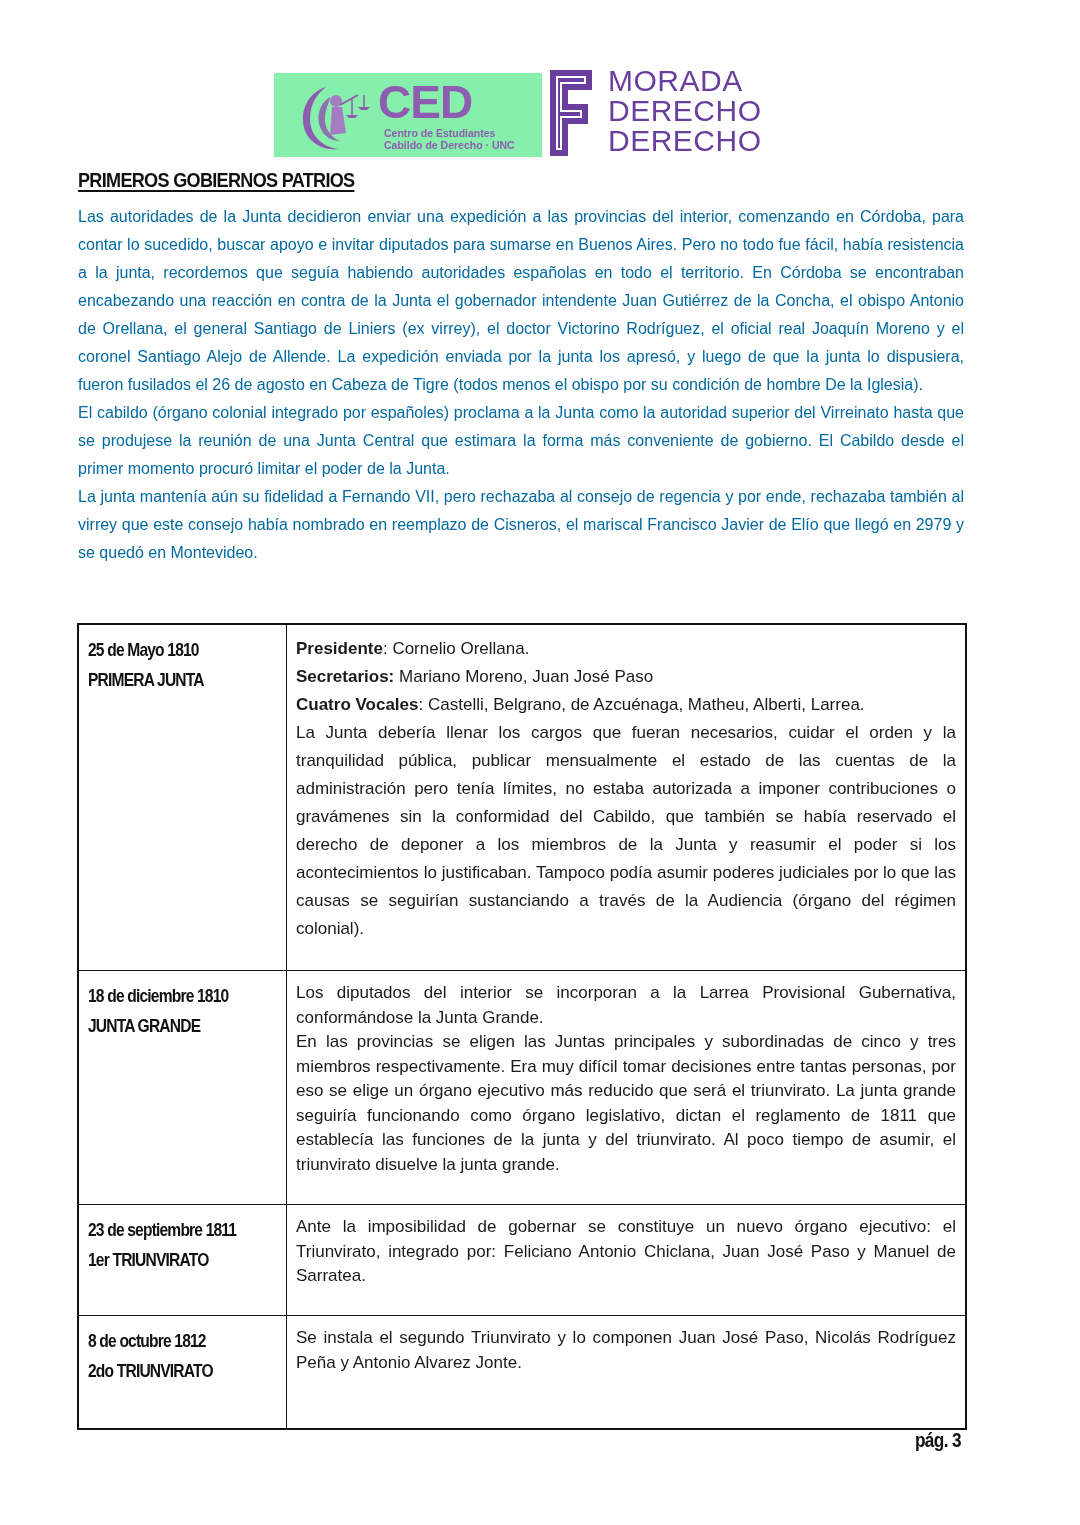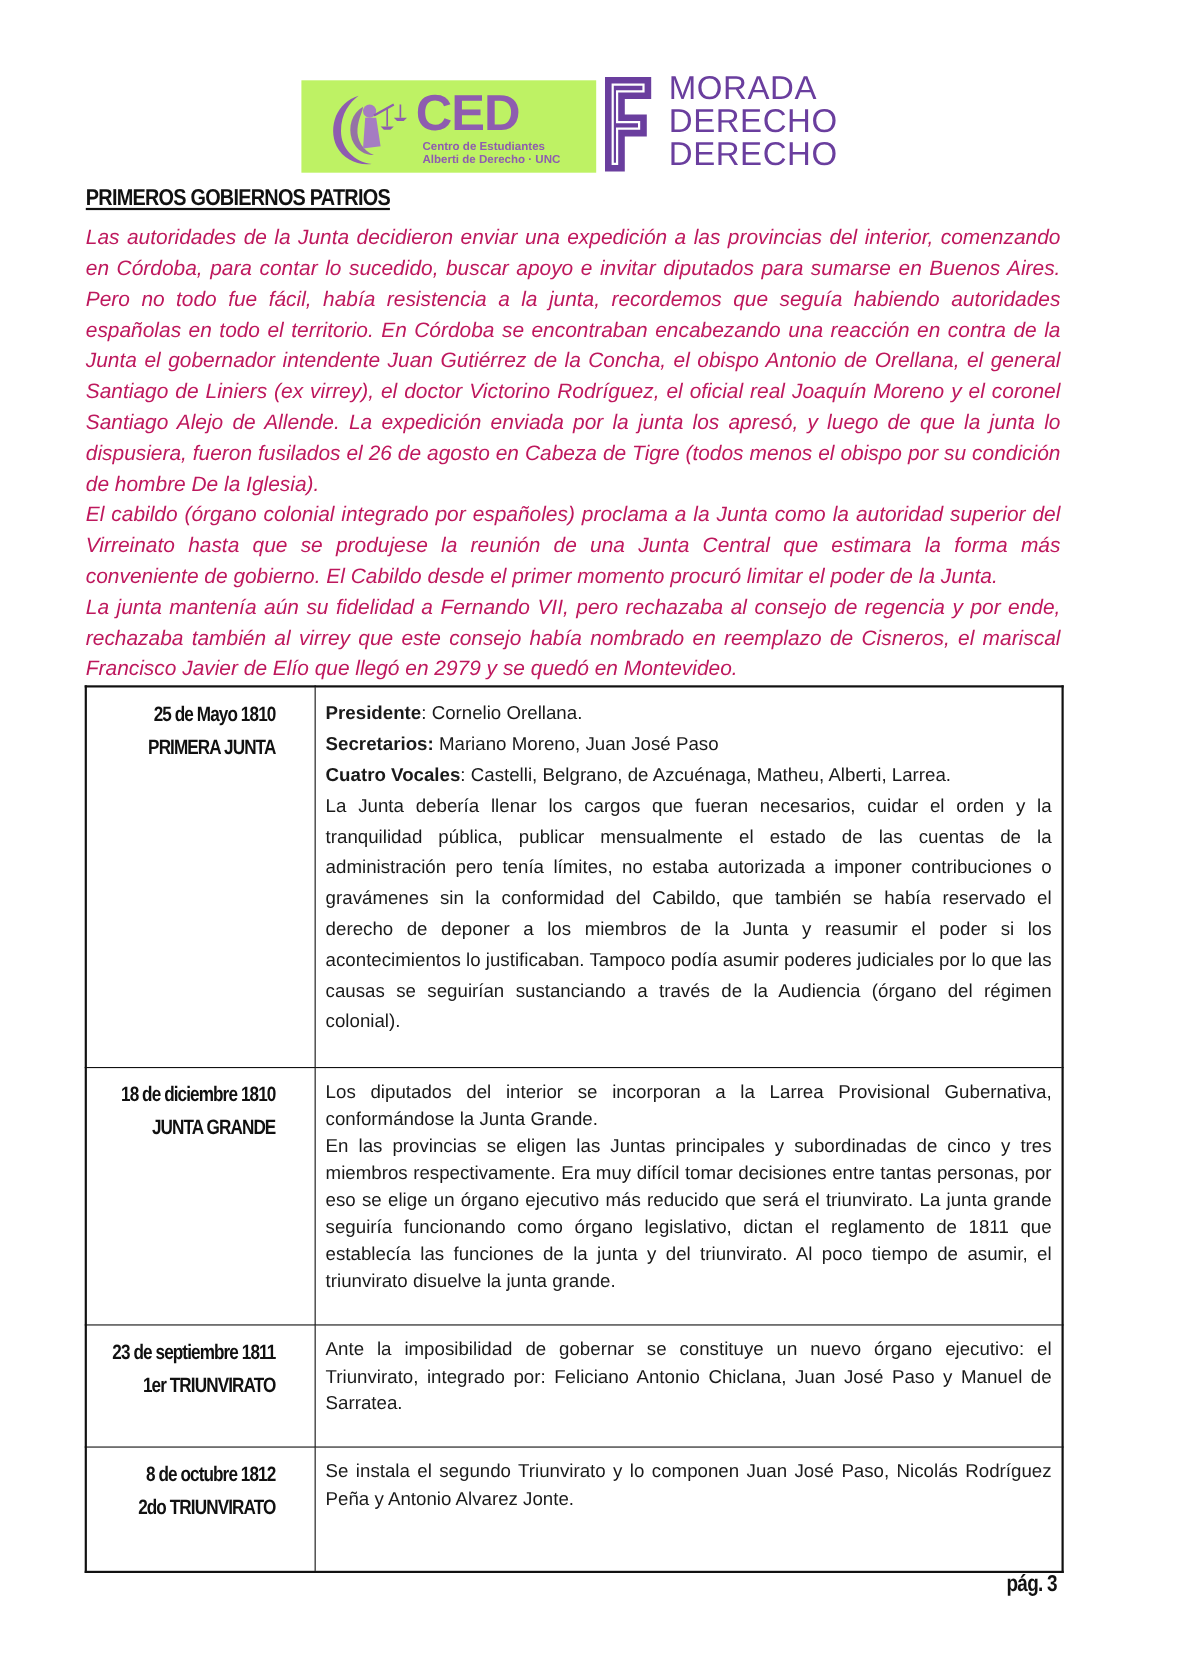--- a/index.html
+++ b/index.html
@@ -1,41 +1,41 @@
 <!DOCTYPE html>
 <html><head>
 <meta charset="utf-8">
 <style>
   html, body { margin: 0; padding: 0; background: #ffffff; }
   body { width: 1080px; height: 1525px; position: relative; overflow: hidden;
          font-family: "Liberation Sans", sans-serif; color: #1a1a1a; }
 
   .header { position: absolute; top: 66px; left: 274px; width: 500px; height: 94px; }
-  .ced-logo { position: absolute; left: 0; top: 7px; width: 268px; height: 84px; background: #bef264; }
+  .ced-logo { position: absolute; left: 0; top: 7px; width: 268px; height: 84px; background: #86efac; }
   .ced-emblem { position: absolute; left: 22px; top: 8px; width: 80px; height: 72px; }
   .ced-text { position: absolute; left: 104px; top: 6px; font-family: "Liberation Sans", sans-serif;
               font-weight: 700; font-size: 46px; letter-spacing: -1px; color: #8e5cb0; line-height: 46px; }
   .ced-sub { position: absolute; left: 110px; top: 54px; font-size: 10.5px; color: #8e5cb0; line-height: 12px; font-weight: 700; }
   .fm-logo { position: absolute; left: 274px; top: 0; width: 226px; height: 94px; }
   .fm-mark { position: absolute; left: 0; top: 2px; width: 46px; height: 90px; }
   .fm-text { position: absolute; left: 60px; top: 0; color: #6a3e9e; font-size: 30px; line-height: 30px;
              font-family: "Liberation Sans", sans-serif; letter-spacing: 0.5px; }
 
   .doc-title { position: absolute; left: 78px; top: 168px; font-family: "Liberation Sans", sans-serif;
                font-weight: 700; font-size: 21px; letter-spacing: -0.8px; transform: scaleX(0.86); transform-origin: left;
                text-decoration: underline; text-decoration-thickness: 2px; text-underline-offset: 3px; color: #111; }
 
-  .intro { position: absolute; left: 78px; top: 203px; width: 886px; font-size: 19px; line-height: 28px;
-           text-align: justify; color: #be185d; font-style: italic; }
+  .intro { position: absolute; left: 78px; top: 203px; width: 886px; font-size: 16px; line-height: 28px;
+           text-align: justify; color: #0369a1; }
   .intro p { margin: 0; }
 
   table.timeline { position: absolute; left: 77px; top: 623px; width: 890px; border-collapse: collapse;
                    border: 2px solid #111; }
   table.timeline td { border: 1.5px solid #111; vertical-align: top; padding: 0; }
-  td.date-cell { width: 198px; padding: 10px 0 0 9px !important; text-align: right; }
+  td.date-cell { width: 198px; padding: 10px 0 0 9px !important; }
   .date-line { font-family: "Liberation Sans", sans-serif; font-weight: 700; font-size: 19px; letter-spacing: -1px;
                transform: scaleX(0.82); transform-origin: left; line-height: 30px; white-space: nowrap; color: #111; }
   td.desc-cell { padding: 10px 9px 8px 9px !important; font-size: 17px; color: #1a1a1a; text-align: justify; }
   .r1 td.desc-cell { line-height: 28px; }
   .r2 td.desc-cell, .r3 td.desc-cell, .r4 td.desc-cell { line-height: 24.5px; }
   .r1 td { height: 327px; }
   .r2 td { height: 215px; }
   .r3 td { height: 92px; }
   .r4 td { height: 94px; }
   .desc-cell p { margin: 0; }
@@ -56,21 +56,21 @@
       <path d="M36 26 L46 26 L50 52 L34 54 Z" fill="#a57cc2"></path>
       <line x1="44" y1="24" x2="62" y2="14" stroke="#8e5cb0" stroke-width="2"></line>
       <line x1="56" y1="18" x2="56" y2="34" stroke="#8e5cb0" stroke-width="1.5"></line>
       <path d="M50 34 L62 34 L59 37 L53 37 Z" fill="#8e5cb0"></path>
       <path d="M62 26 L74 26 L71 29 L65 29 Z" fill="#8e5cb0"></path>
       <line x1="68" y1="14" x2="68" y2="26" stroke="#8e5cb0" stroke-width="1.5"></line>
     </svg>
     <div class="ced-text">CED</div>
     <div class="ced-sub">
       <div>Centro de Estudiantes</div>
-      <div>Alberti de Derecho · UNC</div>
+      <div>Cabildo de Derecho · UNC</div>
     </div>
   </div>
   <div class="fm-logo">
     <svg class="fm-mark" viewBox="0 0 46 90">
       <path d="M2 2 L44 2 L44 22 L20 22 L20 36 L40 36 L40 56 L20 56 L20 88 L2 88 Z" fill="#6a3e9e"></path>
       <path d="M8 8 L38 8 L38 16 L14 16 L14 42 L34 42 L34 50 L14 50 L14 82 L8 82 Z" fill="#ffffff"></path>
       <path d="M10 10 L36 10 L36 14 L12 14 L12 44 L32 44 L32 48 L12 48 L12 80 L10 80 Z" fill="#6a3e9e"></path>
     </svg>
     <div class="fm-text">
       <div>MORADA</div>

